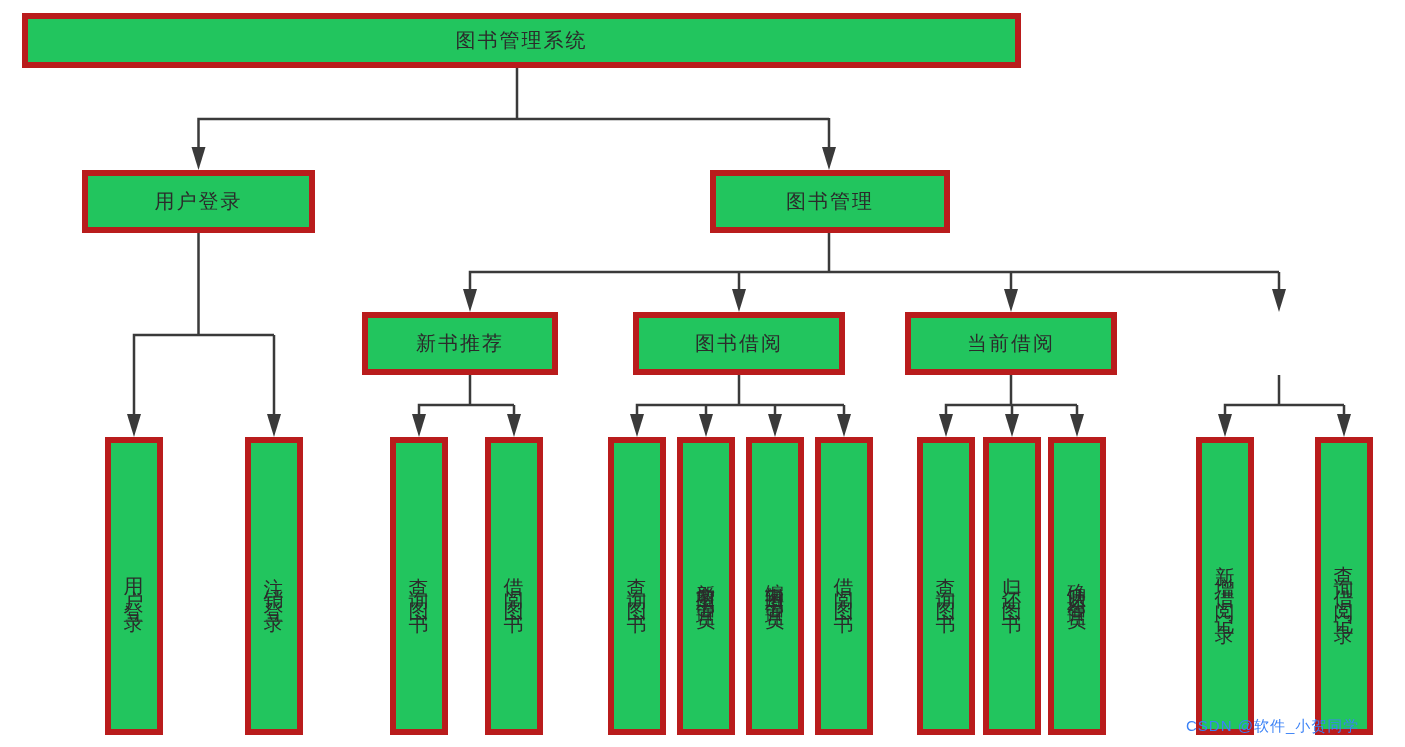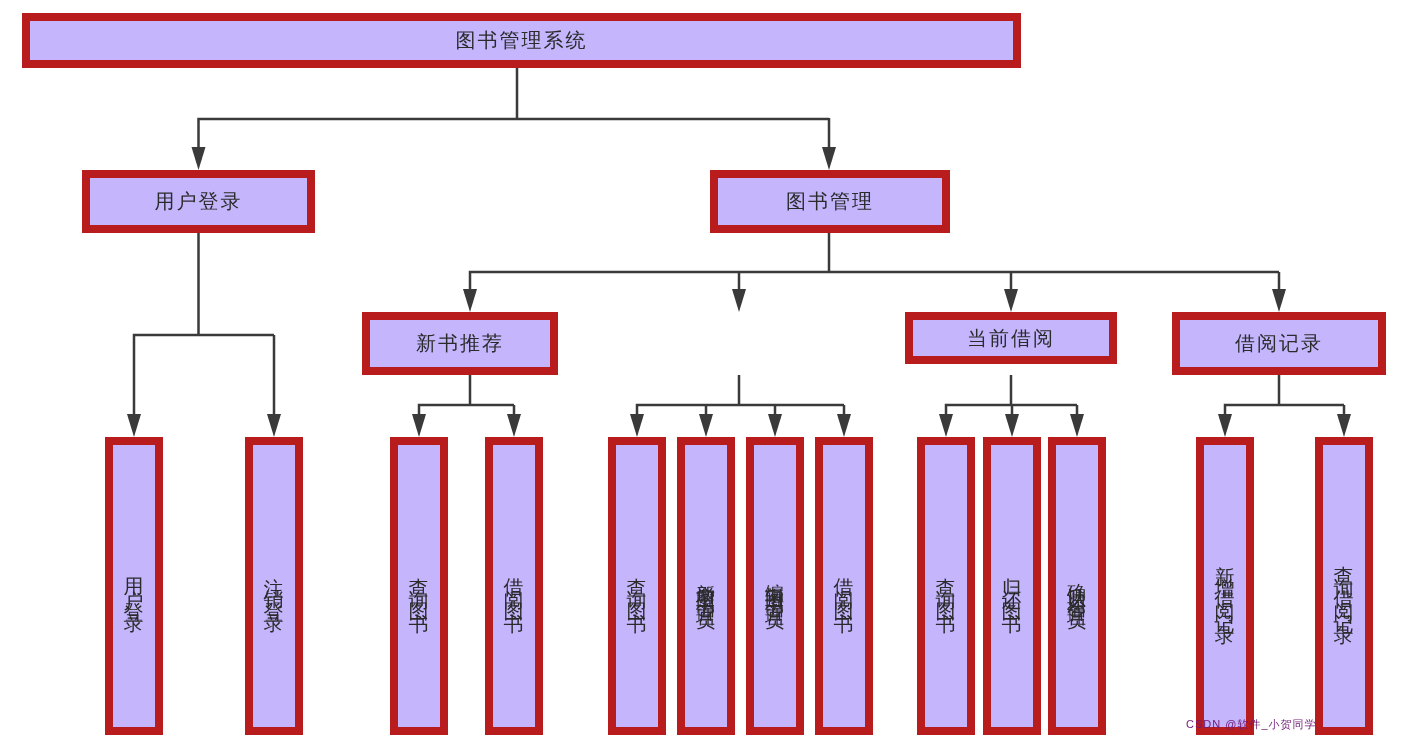--- a/index.html
+++ b/index.html
@@ -16,22 +16,22 @@
     overflow: hidden;
   }
   #wires {
     position: absolute;
     left: 0; top: 0;
     width: 1405px; height: 747px;
   }
   .box {
     position: absolute;
     box-sizing: border-box;
-    border: 8px solid #b91c1c;
-    background: #c4b5fd;
+    border: 6px solid #b91c1c;
+    background: #22c55e;
     display: flex;
     align-items: center;
     justify-content: center;
   }
   .box .lbl {
     color: #2b2b2b;
     font-size: 20px;
     letter-spacing: 2px;
     white-space: nowrap;
   }
@@ -43,22 +43,22 @@
     font-size: 20px;
   }
   .vbox .lbl.long {
     letter-spacing: 4px;
     font-size: 19px;
   }
   #watermark {
     position: absolute;
     left: 1186px;
     top: 717px;
-    color: #701a75;
-    font-size: 11px;
+    color: #3b82f6;
+    font-size: 15px;
     letter-spacing: 1px;
     white-space: nowrap;
   }
 </style>
 </head>
 <body>
 
 <div id="canvas">
 
   <svg id="wires" viewBox="0 0 1405 747" xmlns="http://www.w3.org/2000/svg">
@@ -111,25 +111,25 @@
   <div class="box" style="left:82px;top:170px;width:233px;height:63px">
     <span class="lbl">用户登录</span>
   </div>
   <div class="box" style="left:710px;top:170px;width:240px;height:63px">
     <span class="lbl">图书管理</span>
   </div>
 
   <div class="box" style="left:362px;top:312px;width:196px;height:63px">
     <span class="lbl">新书推荐</span>
   </div>
-  <div class="box" style="left:905px;top:312px;width:212px;height:52px">
+  <div class="box" style="left:633px;top:312px;width:212px;height:63px">
+    <span class="lbl">图书借阅</span>
+  </div>
+  <div class="box" style="left:905px;top:312px;width:212px;height:63px">
     <span class="lbl">当前借阅</span>
-  </div>
-  <div class="box" style="left:1172px;top:312px;width:214px;height:63px">
-    <span class="lbl">借阅记录</span>
   </div>
 
   <div class="box vbox" style="left:105px;top:437px;width:58px;height:298px">
     <span class="lbl">用户登录</span>
   </div>
   <div class="box vbox" style="left:245px;top:437px;width:58px;height:298px">
     <span class="lbl">注销登录</span>
   </div>
 
   <div class="box vbox" style="left:390px;top:437px;width:58px;height:298px">

